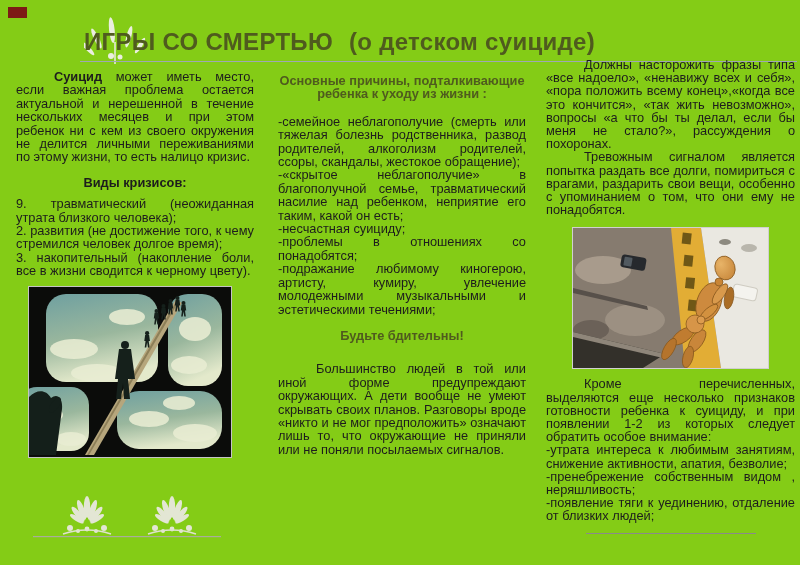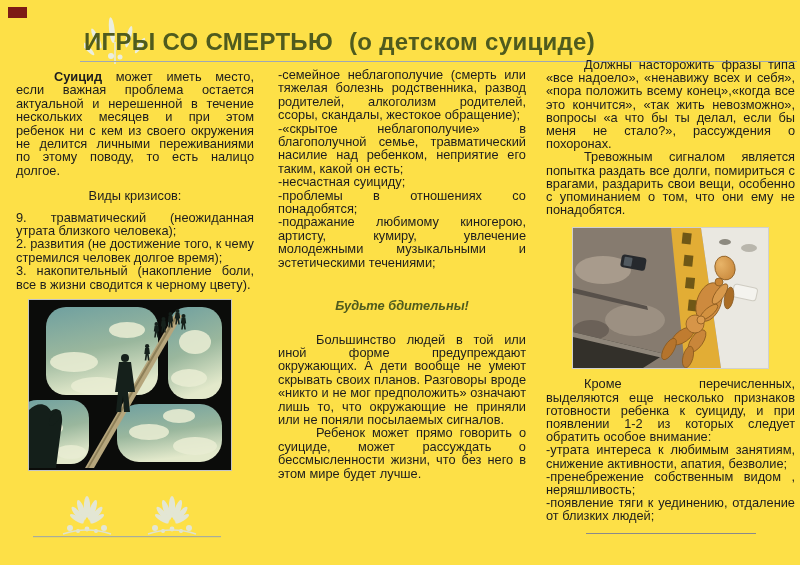--- a/index.html
+++ b/index.html
@@ -1,40 +1,40 @@
 <!DOCTYPE html>
 <html lang="ru"><head>
 <meta charset="utf-8">
 <style>
   html,body{margin:0;padding:0;background:#ffffff;}
   body{width:800px;height:565px;font-family:"Liberation Sans",sans-serif;color:#1d1d1d;}
-  .page{position:relative;width:800px;height:565px;background:#fde047;overflow:hidden;}
+  .page{position:relative;width:800px;height:565px;background:#84cc16;overflow:hidden;}
 
   .red-mark{position:absolute;left:8px;top:7px;width:19px;height:11px;background:#7d1b15;}
 
   .sprig{position:absolute;left:84px;top:14px;width:62px;height:52px;z-index:0;}
 
   .title{position:absolute;left:84px;top:28px;z-index:1;font-weight:bold;color:#4f5b1e;
          font-size:24px;letter-spacing:.3px;white-space:nowrap;}
   .t-sub{margin-left:16px;}
   .title-rule{position:absolute;left:80px;top:61px;width:717px;border-top:1px solid #9fa8b4;}
 
   .col{position:absolute;text-align:justify;font-size:12.8px;line-height:13.4px;}
   .col p{margin:0;}
   .col-left{left:16px;top:70px;width:238px;}
   .col-mid{left:278px;top:68px;width:248px;}
   .col-right{left:546px;top:58px;width:249px;line-height:13.2px;}
 
   .indent{text-indent:38px;}
   .lead{font-weight:bold;}
-  .center-bold{text-align:center;font-weight:normal;text-indent:0;}
+  .center-bold{text-align:center;font-weight:bold;text-indent:0;}
   .crisis-h{margin:12px 0 8px !important;}
   .olive{color:#4f5b1e;font-weight:bold;text-align:center;}
   .mid-h{margin:6px 0 14px !important;}
-  .alert-block{margin-top:30px;font-style:italic;}
+  .alert-block{margin-top:13px;}
   .after-alert{margin-top:20px !important;}
 
   .left-photo{margin:8px 0 0 12px;width:202px;height:170px;border:1px solid #c4c4c4;background:#0b0c0a;}
   .left-photo svg,.right-photo svg{display:block;}
   .orn-left{position:absolute;left:33px;top:495px;width:188px;height:44px;}
 
   .right-photo{margin:11px auto 0;width:195px;height:140px;border:1px solid #d0d0d0;background:#8a7f74;}
   .r3{margin-top:8px !important;}
   .right-rule{margin:10px auto 0;width:170px;border-top:1px solid #8a8a8a;height:0;}
 </style>
@@ -57,21 +57,21 @@
       <path d="M31 50 L31 28" stroke="#e6e9d8" stroke-width="1.6" fill="none"></path>
     </g>
   </svg>
 
   <div class="title">
     <span class="t-main">ИГРЫ СО СМЕРТЬЮ</span><span class="t-sub">(о детском суициде)</span>
   </div>
   <div class="title-rule"></div>
 
   <div class="col col-left">
-    <p class="indent"><span class="lead">Суицид</span><span> может иметь место, если важная проблема остается актуальной и нерешенной в течение нескольких месяцев и при этом ребенок ни с кем из своего окружения не делится личными переживаниями по этому поводу, то есть налицо долгое.</span></p>
+    <p class="indent"><span class="lead">Суицид</span><span> может иметь место, если важная проблема остается актуальной и нерешенной в течение нескольких месяцев и при этом ребенок ни с кем из своего окружения не делится личными переживаниями по этому жизни, то есть налицо кризис.</span></p>
     <p class="center-bold crisis-h">Виды кризисов:</p>
     <p>9. травматический (неожиданная утрата близкого человека);</p>
     <p>2. развития (не достижение того, к чему стремился человек долгое время);</p>
     <p>3. накопительный (накопление боли, все в жизни сводится к черному цвету).</p>
 
     <div class="left-photo">
       <svg viewBox="0 0 202 170" width="202" height="170" aria-hidden="true">
         <defs>
           <linearGradient id="sky" x1="0" y1="0" x2="0.25" y2="1">
             <stop offset="0" stop-color="#6fa0a0"></stop>
@@ -135,30 +135,30 @@
         <circle cx="30" cy="34" r="2.4"></circle>
         <path d="M6 39 Q30 31 54 39" stroke="#dfe2cf" stroke-width="1.5" fill="none"></path>
       </g>
     </defs>
     <use href="#palm" transform="translate(24,0)"></use>
     <use href="#palm" transform="translate(109,0)"></use>
     <rect x="0" y="41" width="188" height="1.2" fill="#a9ad9b"></rect>
   </svg>
 
   <div class="col col-mid">
+    <p class="olive mid-h">Основные причины, подталкивающие ребенка к уходу из жизни :</p>
     <p>-семейное неблагополучие (смерть или тяжелая болезнь родственника, развод родителей, алкоголизм родителей, ссоры, скандалы, жестокое обращение);</p>
     <p>-«скрытое неблагополучие» в благополучной семье, травматический насилие над ребенком, неприятие его таким, какой он есть;</p>
     <p>-несчастная суициду;</p>
     <p>-проблемы в отношениях со понадобятся;</p>
     <p>-подражание любимому киногерою, артисту, кумиру, увлечение молодежными музыкальными и эстетическими течениями;</p>
     <div class="olive alert-block">
       <div>Будьте бдительны!</div>
     </div>
     <p class="indent after-alert">Большинство людей в той или иной форме предупреждают окружающих. А дети вообще не умеют скрывать своих планов. Разговоры вроде «никто и не мог предположить» означают лишь то, что окружающие не приняли или не поняли посылаемых сигналов.</p>
-    <p class="indent">Ребенок может прямо говорить о суициде, может рассуждать о бессмысленности жизни, что без него в этом мире будет лучше.</p>
   </div>
 
   <div class="col col-right">
     <p class="indent">Должны насторожить фразы типа «все надоело», «ненавижу всех и себя», «пора положить всему конец»,«когда все это кончится», «так жить невозможно», вопросы «а что бы ты делал, если бы меня не стало?», рассуждения о похоронах.</p>
     <p class="indent">Тревожным сигналом является попытка раздать все долги, помириться с врагами, раздарить свои вещи, особенно с упоминанием о том, что они ему не понадобятся.</p>
 
     <div class="right-photo">
       <svg viewBox="0 0 195 140" width="195" height="140" aria-hidden="true">
         <defs>
           <radialGradient id="mg" cx="0.35" cy="0.3" r="1">

